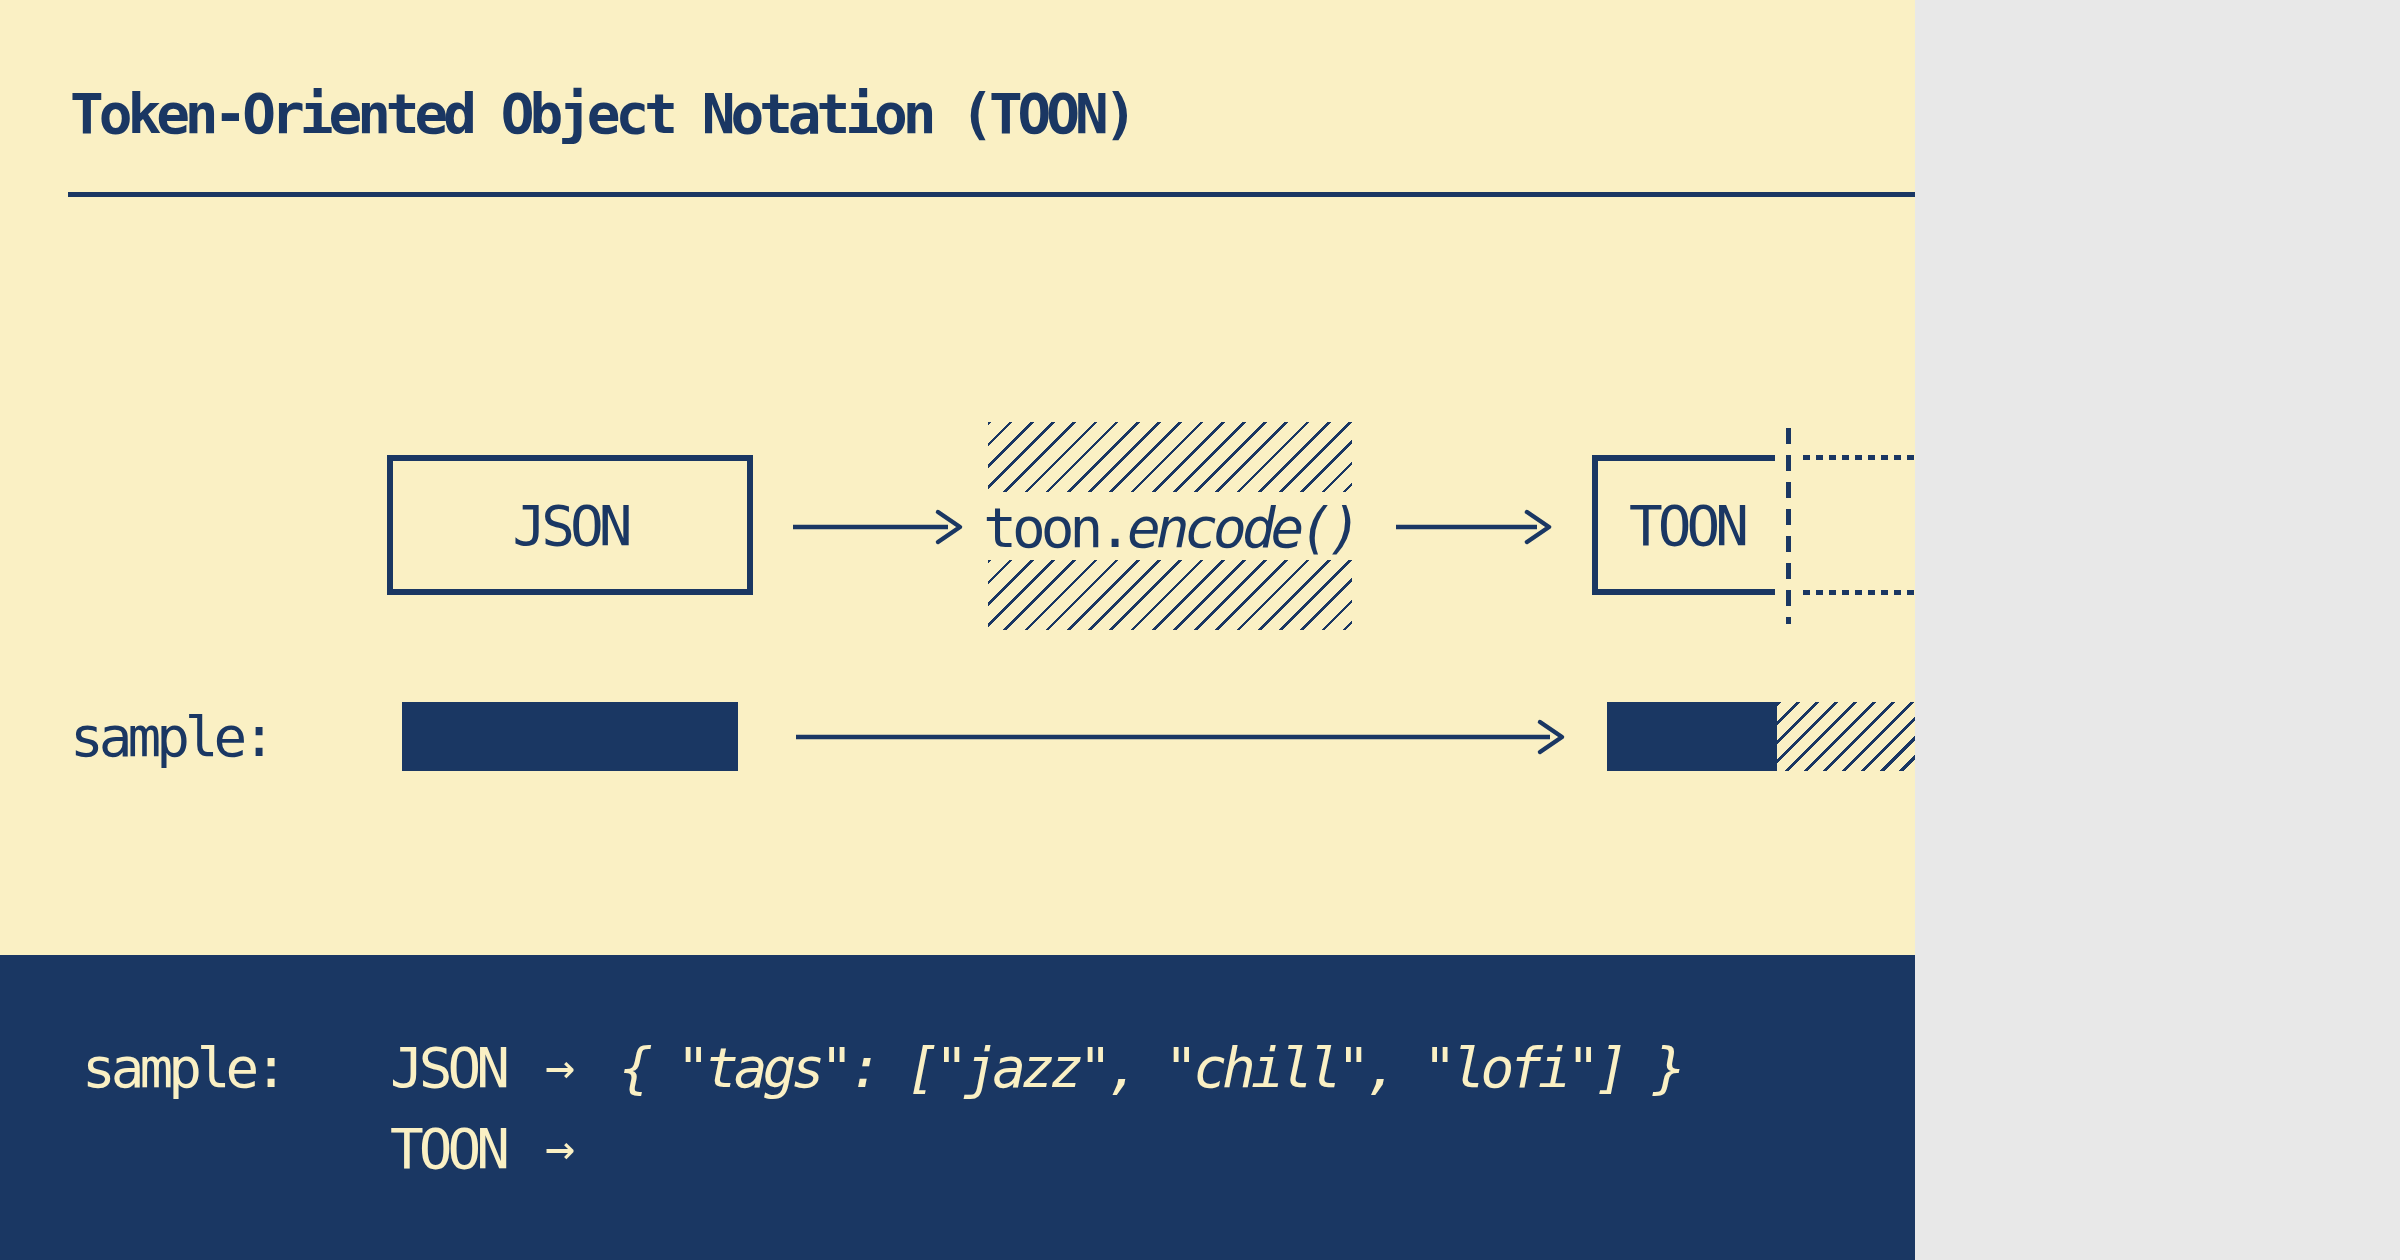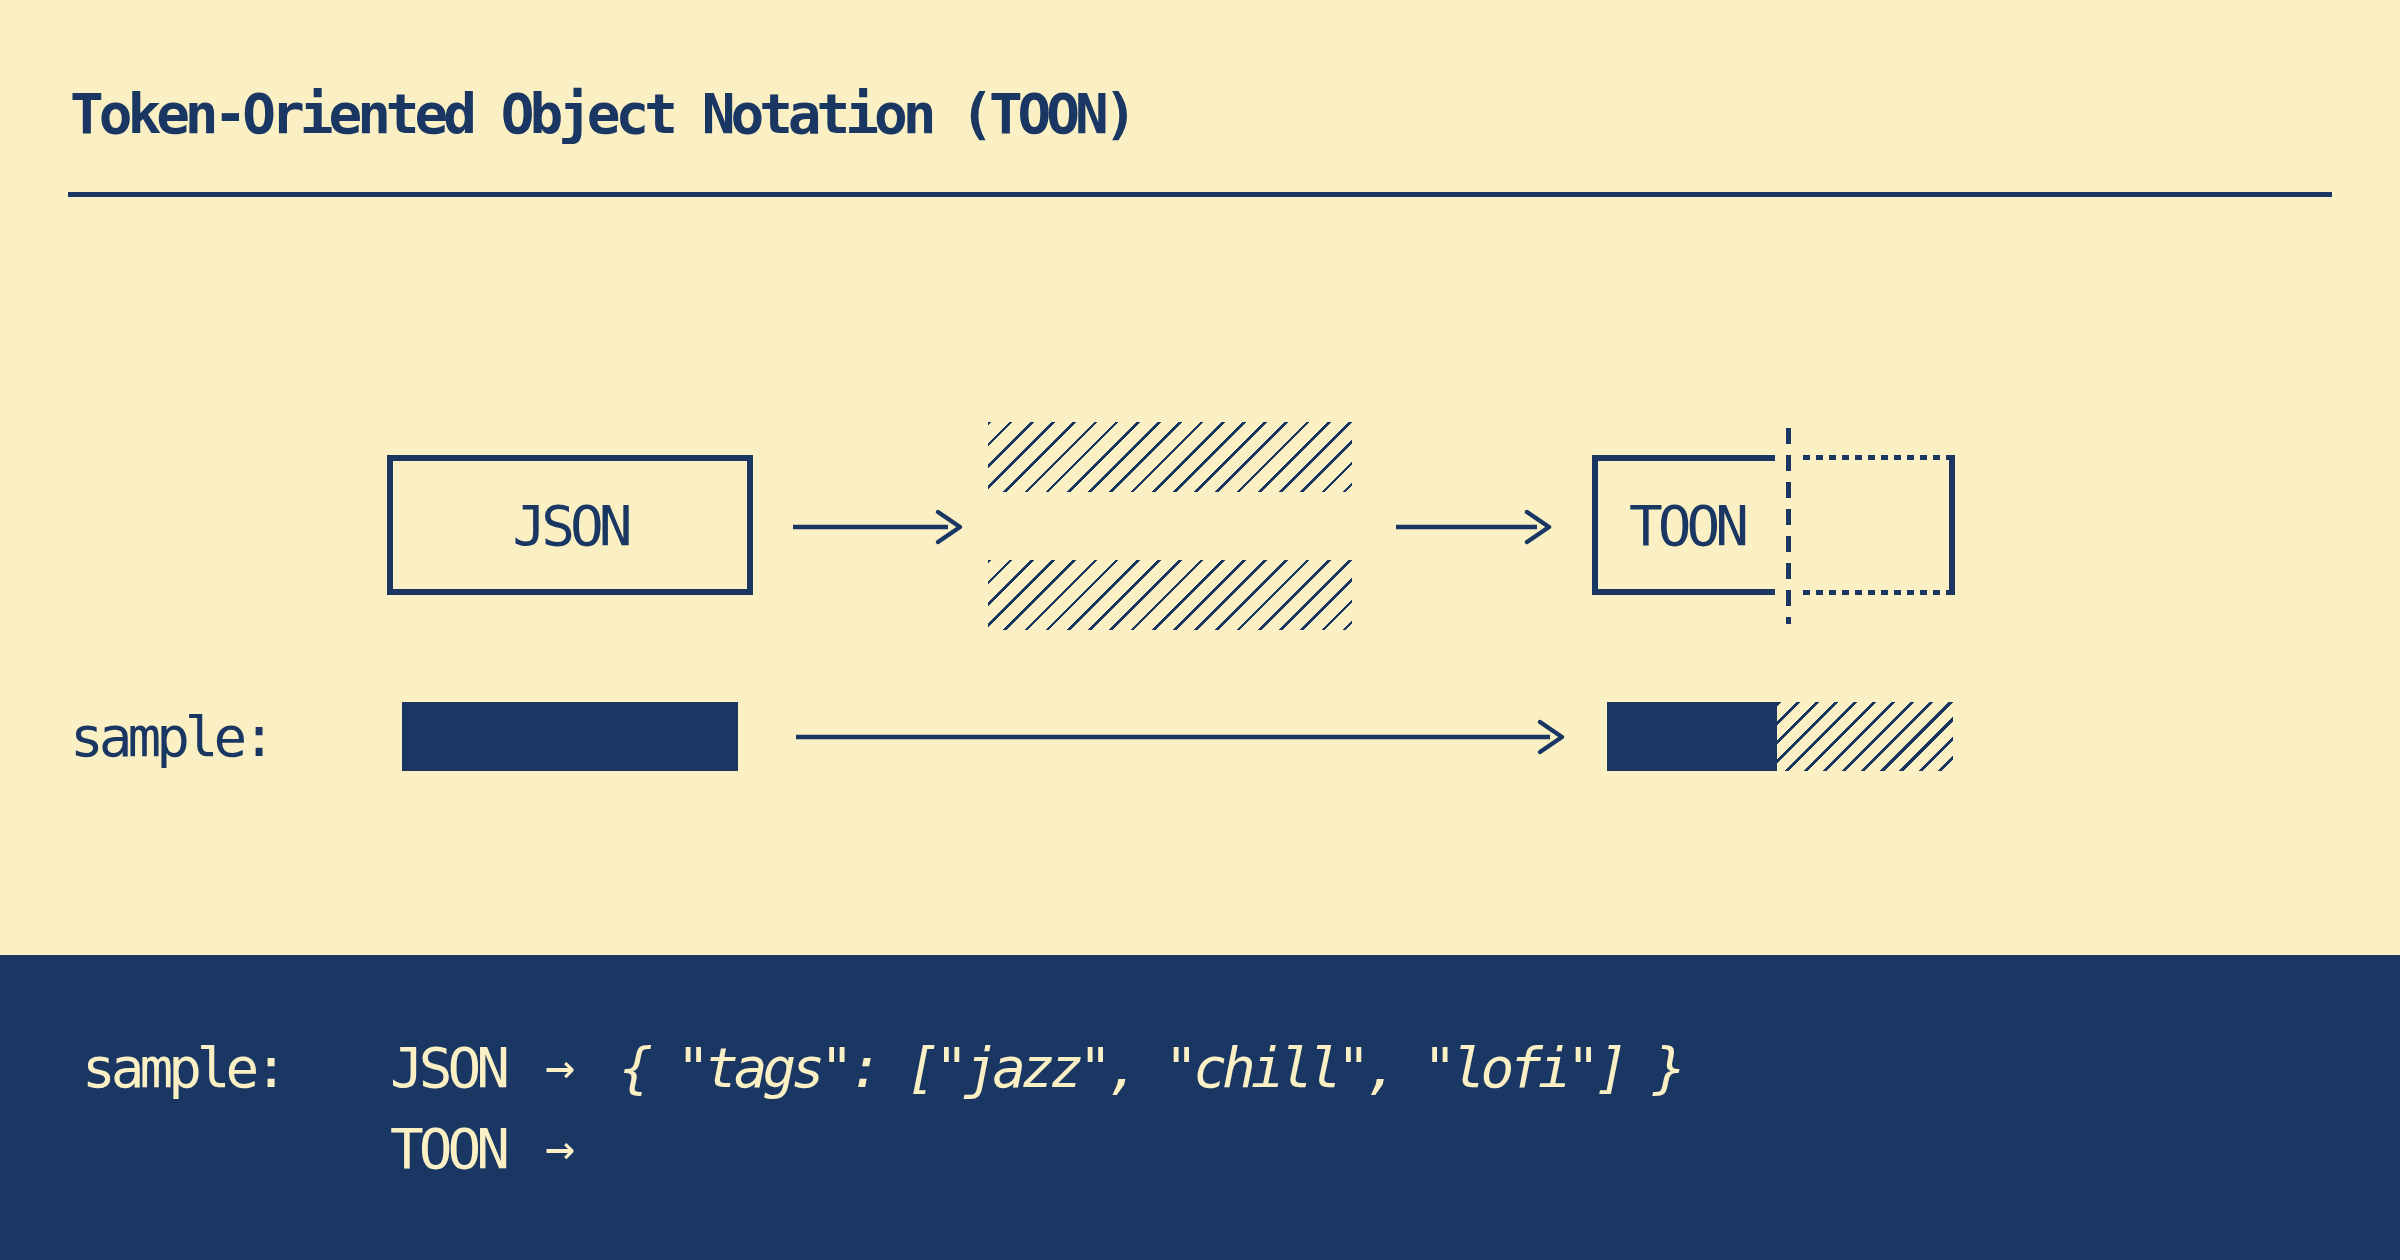--- a/index.html
+++ b/index.html
@@ -3,21 +3,21 @@
 <meta charset="utf-8">
 <style>
   :root{
     --cream:#FAF0C4;
     --navy:#1A3763;
   }
   *{margin:0;padding:0;box-sizing:border-box;}
   html,body{background:#e8e8e8;}
   .canvas{
     position:relative;
-    width:2400px;height:1260px;
+    width:1915px;height:1260px;
     background:var(--cream);
     overflow:hidden;
     font-family:"DejaVu Sans Mono","Liberation Mono",monospace;
     color:var(--navy);
   }
   .abs{position:absolute;}
   .vcenter{display:flex;align-items:center;}
   .hcenter{display:flex;align-items:center;justify-content:center;}
 
   
@@ -127,20 +127,24 @@
   <div class="abs hcenter io-box json-box">
     <span class="box-label">JSON</span>
   </div>
 
   <svg class="abs arrow arrow-1" width="176" height="46" viewBox="0 0 176 46">
     <path d="M3 23 H158" stroke="currentColor" stroke-width="4.5" fill="none"></path>
     <path d="M148 8 L170 23 L148 38" stroke="currentColor" stroke-width="4.5" fill="none" stroke-linecap="round" stroke-linejoin="round"></path>
   </svg>
 
   <div class="abs hatch encode-hatch-top"></div>
+  <div class="abs hcenter encode-label">
+    <span>toon.</span>
+      <span class="italic">encode()</span>
+  </div>
   <div class="abs hatch encode-hatch-bottom"></div>
 
   <svg class="abs arrow arrow-2" width="162" height="46" viewBox="0 0 162 46">
     <path d="M3 23 H144" stroke="currentColor" stroke-width="4.5" fill="none"></path>
     <path d="M134 8 L156 23 L134 38" stroke="currentColor" stroke-width="4.5" fill="none" stroke-linecap="round" stroke-linejoin="round"></path>
   </svg>
 
   <div class="abs hcenter toon-solid">
     <span class="box-label">TOON</span>
   </div>

